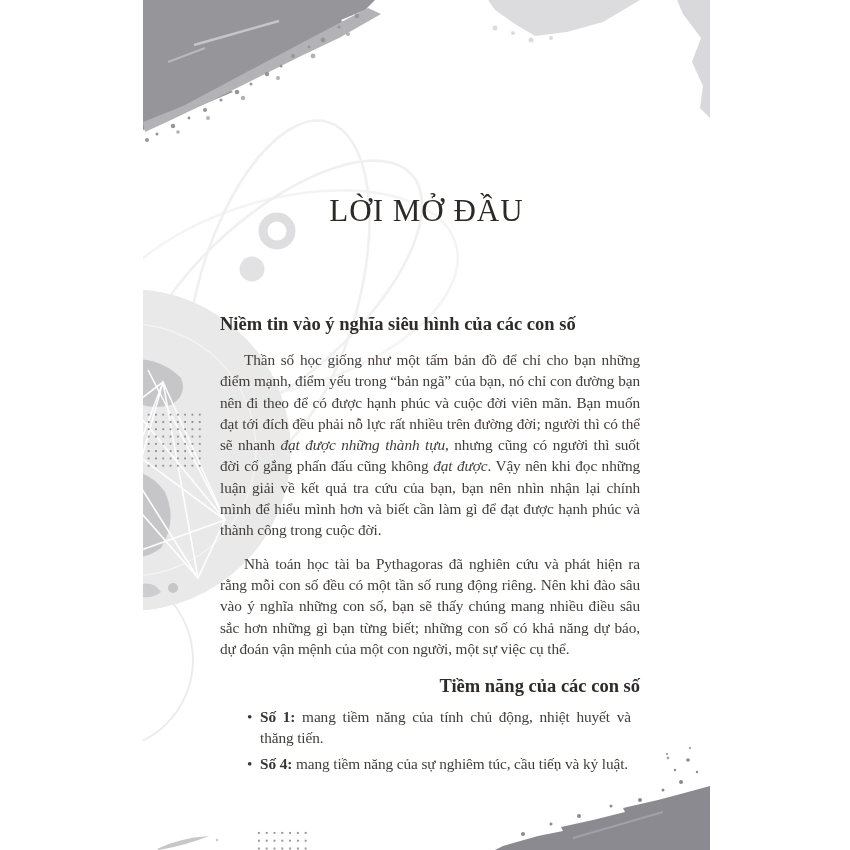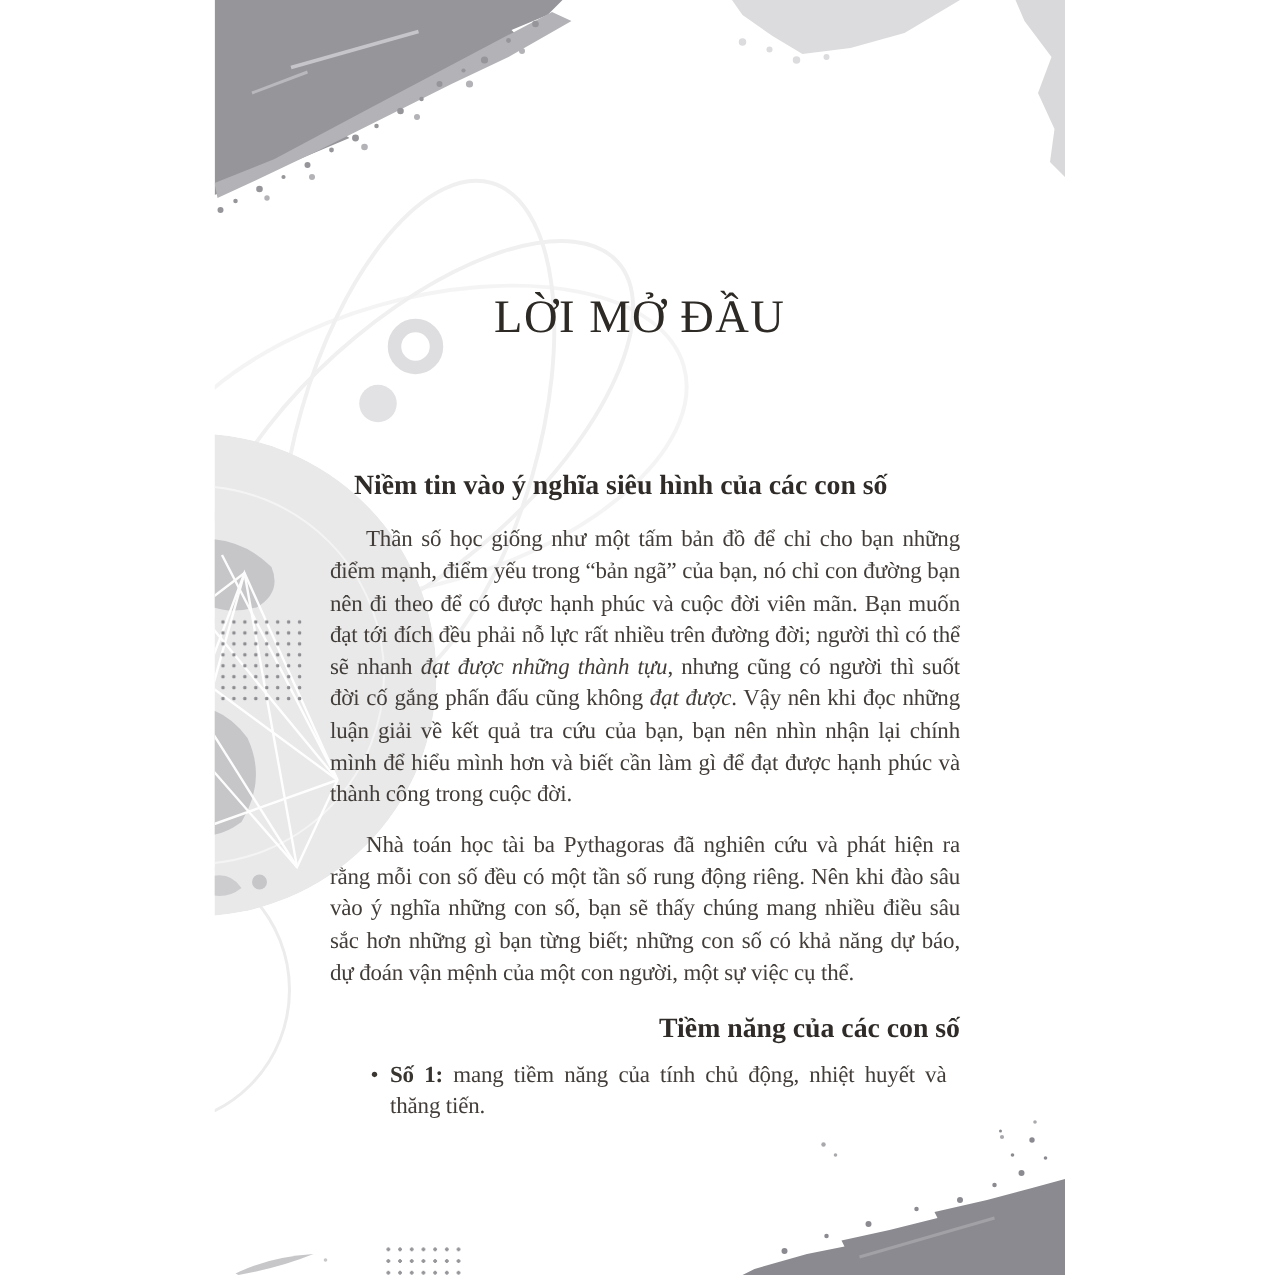--- a/index.html
+++ b/index.html
@@ -26,21 +26,21 @@
   .title{
     position:absolute;z-index:2;left:0;top:193px;width:100%;margin:0;
     text-align:center;font-size:31px;font-weight:400;letter-spacing:1px;
     color:#2d2a26;
   }
   .content{
     position:absolute;z-index:2;left:77px;top:313px;width:420px;
     color:#423d39;font-size:15.3px;line-height:21.3px;letter-spacing:-0.1px;
   }
   .sec-heading{
-    margin:0 0 14px 16px;font-size:18.5px;line-height:22px;font-weight:700;
+    margin:0 0 14px 0;font-size:18.5px;line-height:22px;font-weight:700;
     color:#2f2b28;letter-spacing:0;
   }
   .sec-heading.second{margin-top:16px;margin-bottom:9px;text-align:right;}
   .para{margin:0 0 12px 0;text-align:justify;text-indent:24px;}
   .para:last-of-type{margin-bottom:0;}
   .para em{font-style:italic;}
   .bullet-list{
     list-style:none;margin:0 0 0 27px;padding:0;width:384px;
   }
   .bullet-list li{
@@ -170,16 +170,17 @@
       <h2 class="sec-heading">Niềm tin vào ý nghĩa siêu hình của các con số</h2>
 
       <p class="para"><span>Thần số học giống như một tấm bản đồ để chỉ cho bạn những điểm mạnh, điểm yếu trong “bản ngã” của bạn, nó chỉ con đường bạn nên đi theo để có được hạnh phúc và cuộc đời viên mãn. Bạn muốn đạt tới đích đều phải nỗ lực rất nhiều trên đường đời; người thì có thể sẽ nhanh </span><em>đạt được những thành tựu</em><span>, nhưng cũng có người thì suốt đời cố gắng phấn đấu cũng không </span><em>đạt được</em><span>. Vậy nên khi đọc những luận giải về kết quả tra cứu của bạn, bạn nên nhìn nhận lại chính mình để hiểu mình hơn và biết cần làm gì để đạt được hạnh phúc và thành công trong cuộc đời.</span></p>
 
       <p class="para">Nhà toán học tài ba Pythagoras đã nghiên cứu và phát hiện ra rằng mỗi con số đều có một tần số rung động riêng. Nên khi đào sâu vào ý nghĩa những con số, bạn sẽ thấy chúng mang nhiều điều sâu sắc hơn những gì bạn từng biết; những con số có khả năng dự báo, dự đoán vận mệnh của một con người, một sự việc cụ thể.</p>
 
       <h2 class="sec-heading second">Tiềm năng của các con số</h2>
 
       <ul class="bullet-list">
           <li><strong>Số 1:</strong> mang tiềm năng của tính chủ động, nhiệt huyết và thăng tiến.</li>
+          <li><strong>Số 4:</strong> mang tiềm năng của sự nghiêm túc, cầu tiến và kỷ luật.</li>
         </ul>
     </div>
   </div>
 </div>
 
 </body></html>

